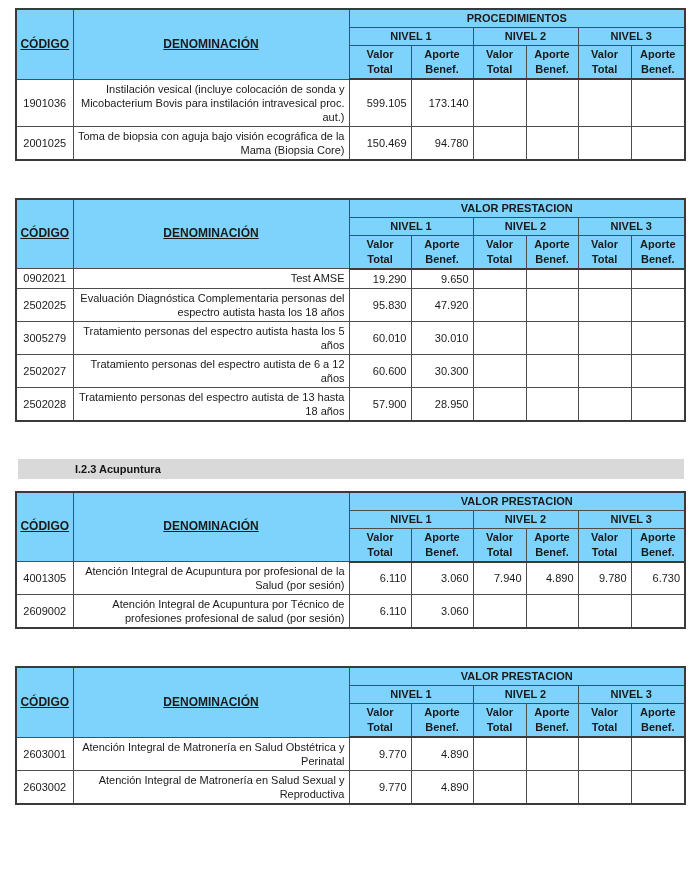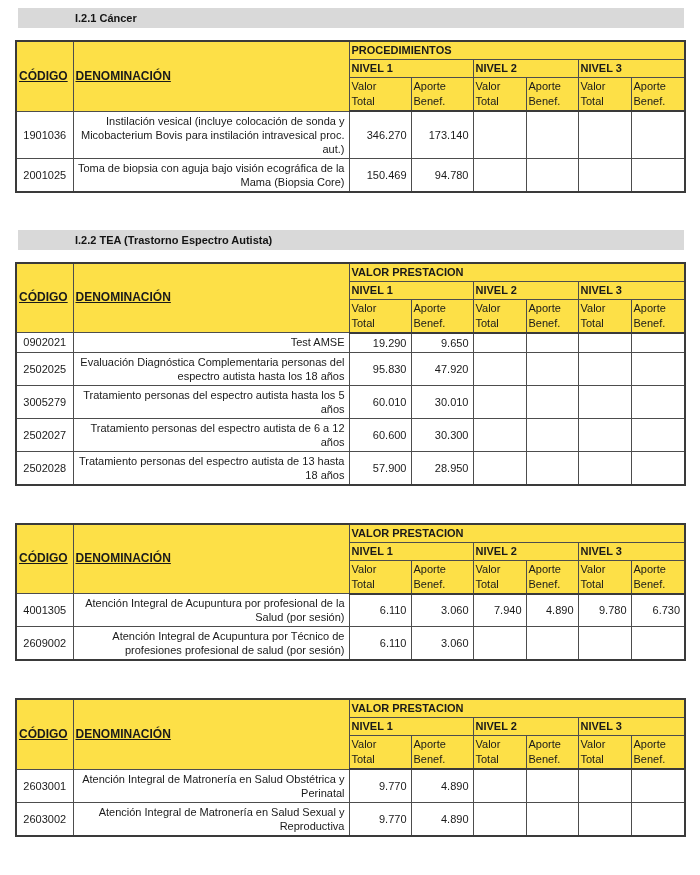--- a/index.html
+++ b/index.html
@@ -27,54 +27,51 @@
     border-collapse:collapse;
     table-layout:fixed;
     font-size:11px;
     border:2px solid #3a3a3a;
   }
   .tariff-table th, .tariff-table td {
     border:1px solid var(--border-col, #4d4d4d);
     overflow:hidden;
   }
   .tariff-table thead th {
-    text-align:left;
+    text-align:center;
     padding:1px 2px;
     line-height:15px;
-    background:#fde047;
+    background:#7dd3fc;
   }
   .tariff-table thead tr:last-child th { border-bottom:2px solid #3a3a3a; }
   th.hdr-left {
     background:var(--header-bg, #ededed);
     font-weight:700;
     font-size:12px;
     text-decoration:underline;
   }
   tr.group-row th, tr.nivel-row th { font-weight:700; height:17px; }
   tr.sub-row th { font-weight:400; height:32px; }
-  tr.sub-row th span { display:block; line-height:15px; }
+  tr.sub-row th span { display:block; line-height:15px;font-weight:bold; }
 
   .tariff-table tbody td {
     padding:2px 4px;
     line-height:14px;
     vertical-align:middle;
     background:#ffffff;
   }
   td.codigo { text-align:center; }
   td.denom  { text-align:right; padding-left:5px; }
   td.num    { text-align:right; padding-right:8px; }
 </style>
 </head>
 <body>
 
 <div class="page">
   <section class="section">
-    <div class="band">
-      <span class="band-text">I.2.1 Cáncer</span>
-    </div>
     <table class="tariff-table">
       <colgroup>
         <col style="width:57px">
           <col style="width:276px">
         <col style="width:62px">
           <col style="width:62px">
         <col style="width:53px">
           <col style="width:52px">
         <col style="width:53px">
           <col style="width:54px">
@@ -114,21 +111,21 @@
           <th>
               <span>Aporte</span>
               <span>Benef.</span>
             </th>
         </tr>
       </thead>
       <tbody>
   <tr>
     <td class="codigo">1901036</td>
     <td class="denom">Instilación vesical (incluye colocación de sonda y Micobacterium Bovis para instilación intravesical proc. aut.)</td>
-    <td class="num">346.270</td>
+    <td class="num">599.105</td>
     <td class="num">173.140</td>
     <td class="num"></td>
     <td class="num"></td>
     <td class="num"></td>
     <td class="num"></td>
   </tr>
 
   <tr>
     <td class="codigo">2001025</td>
     <td class="denom">Toma de biopsia con aguja bajo visión ecográfica de la Mama (Biopsia Core)</td>
@@ -137,23 +134,20 @@
     <td class="num"></td>
     <td class="num"></td>
     <td class="num"></td>
     <td class="num"></td>
   </tr>
 </tbody>
     </table>
   </section>
 
   <section class="section">
-    <div class="band">
-      <span class="band-text">I.2.2 TEA (Trastorno Espectro Autista)</span>
-    </div>
     <table class="tariff-table">
       <colgroup>
         <col style="width:57px">
           <col style="width:276px">
         <col style="width:62px">
           <col style="width:62px">
         <col style="width:53px">
           <col style="width:52px">
         <col style="width:53px">
           <col style="width:54px">
@@ -249,20 +243,23 @@
     <td class="num"></td>
     <td class="num"></td>
     <td class="num"></td>
     <td class="num"></td>
   </tr>
 </tbody>
     </table>
   </section>
 
   <section class="section">
+    <div class="band">
+      <span class="band-text">I.2.3 Acupuntura</span>
+    </div>
     <table class="tariff-table">
       <colgroup>
         <col style="width:57px">
           <col style="width:276px">
         <col style="width:62px">
           <col style="width:62px">
         <col style="width:53px">
           <col style="width:52px">
         <col style="width:53px">
           <col style="width:54px">

